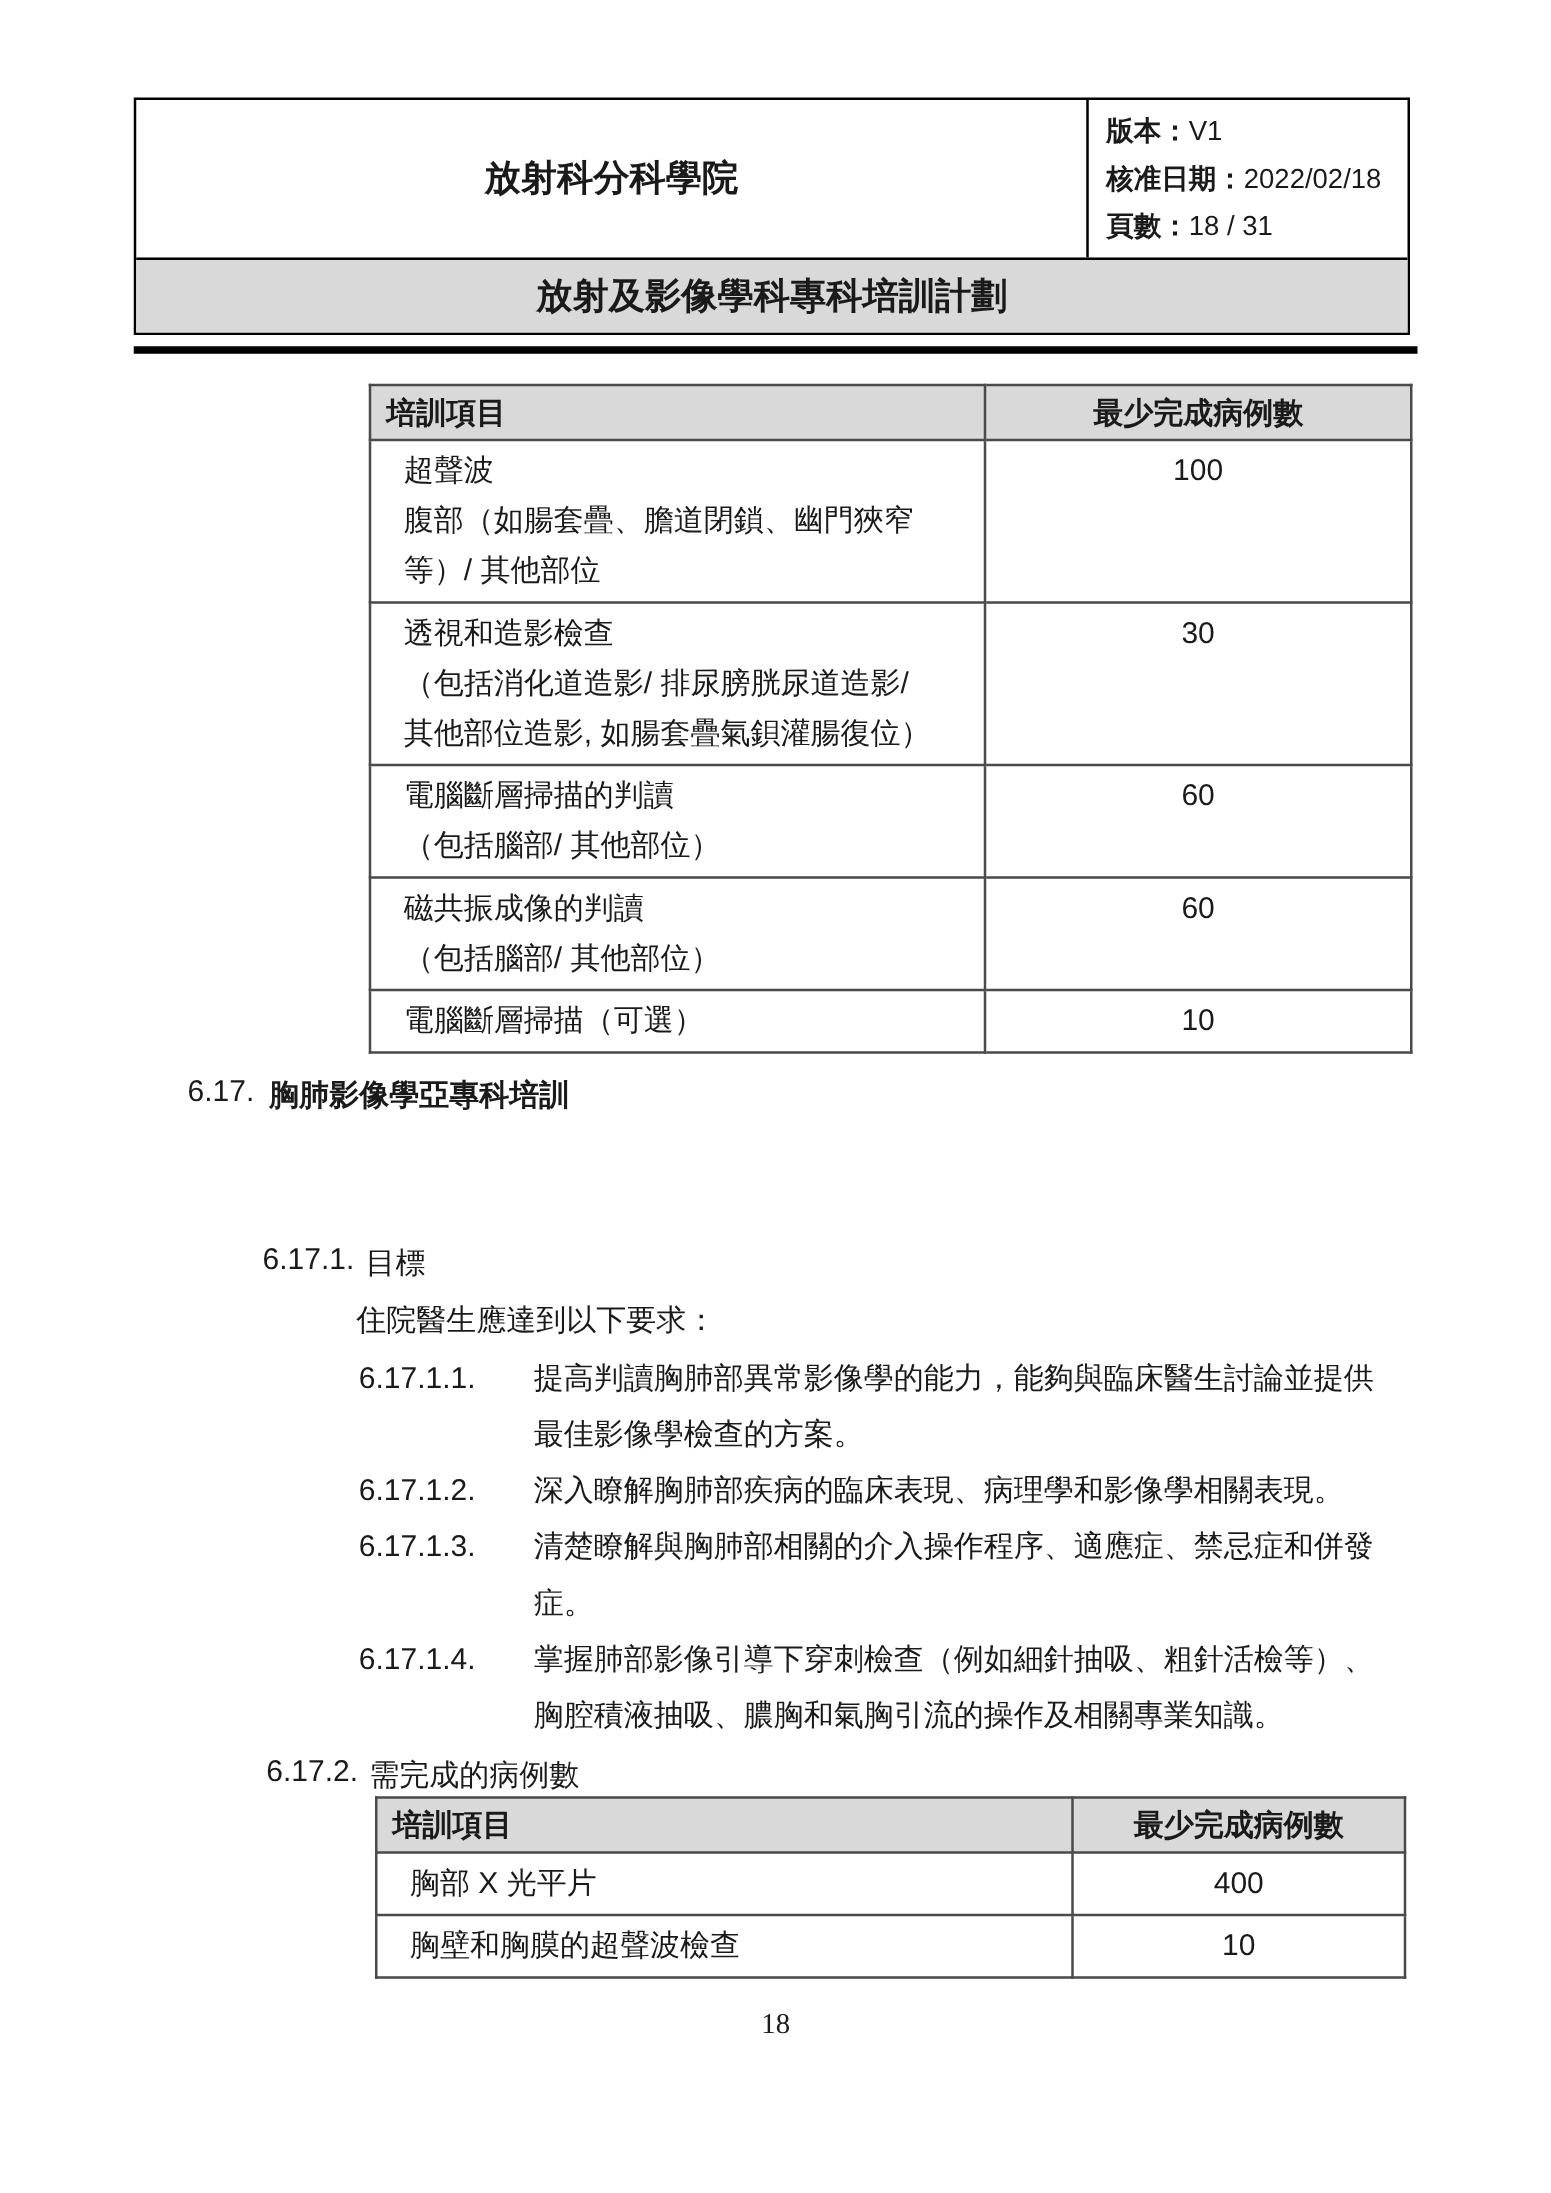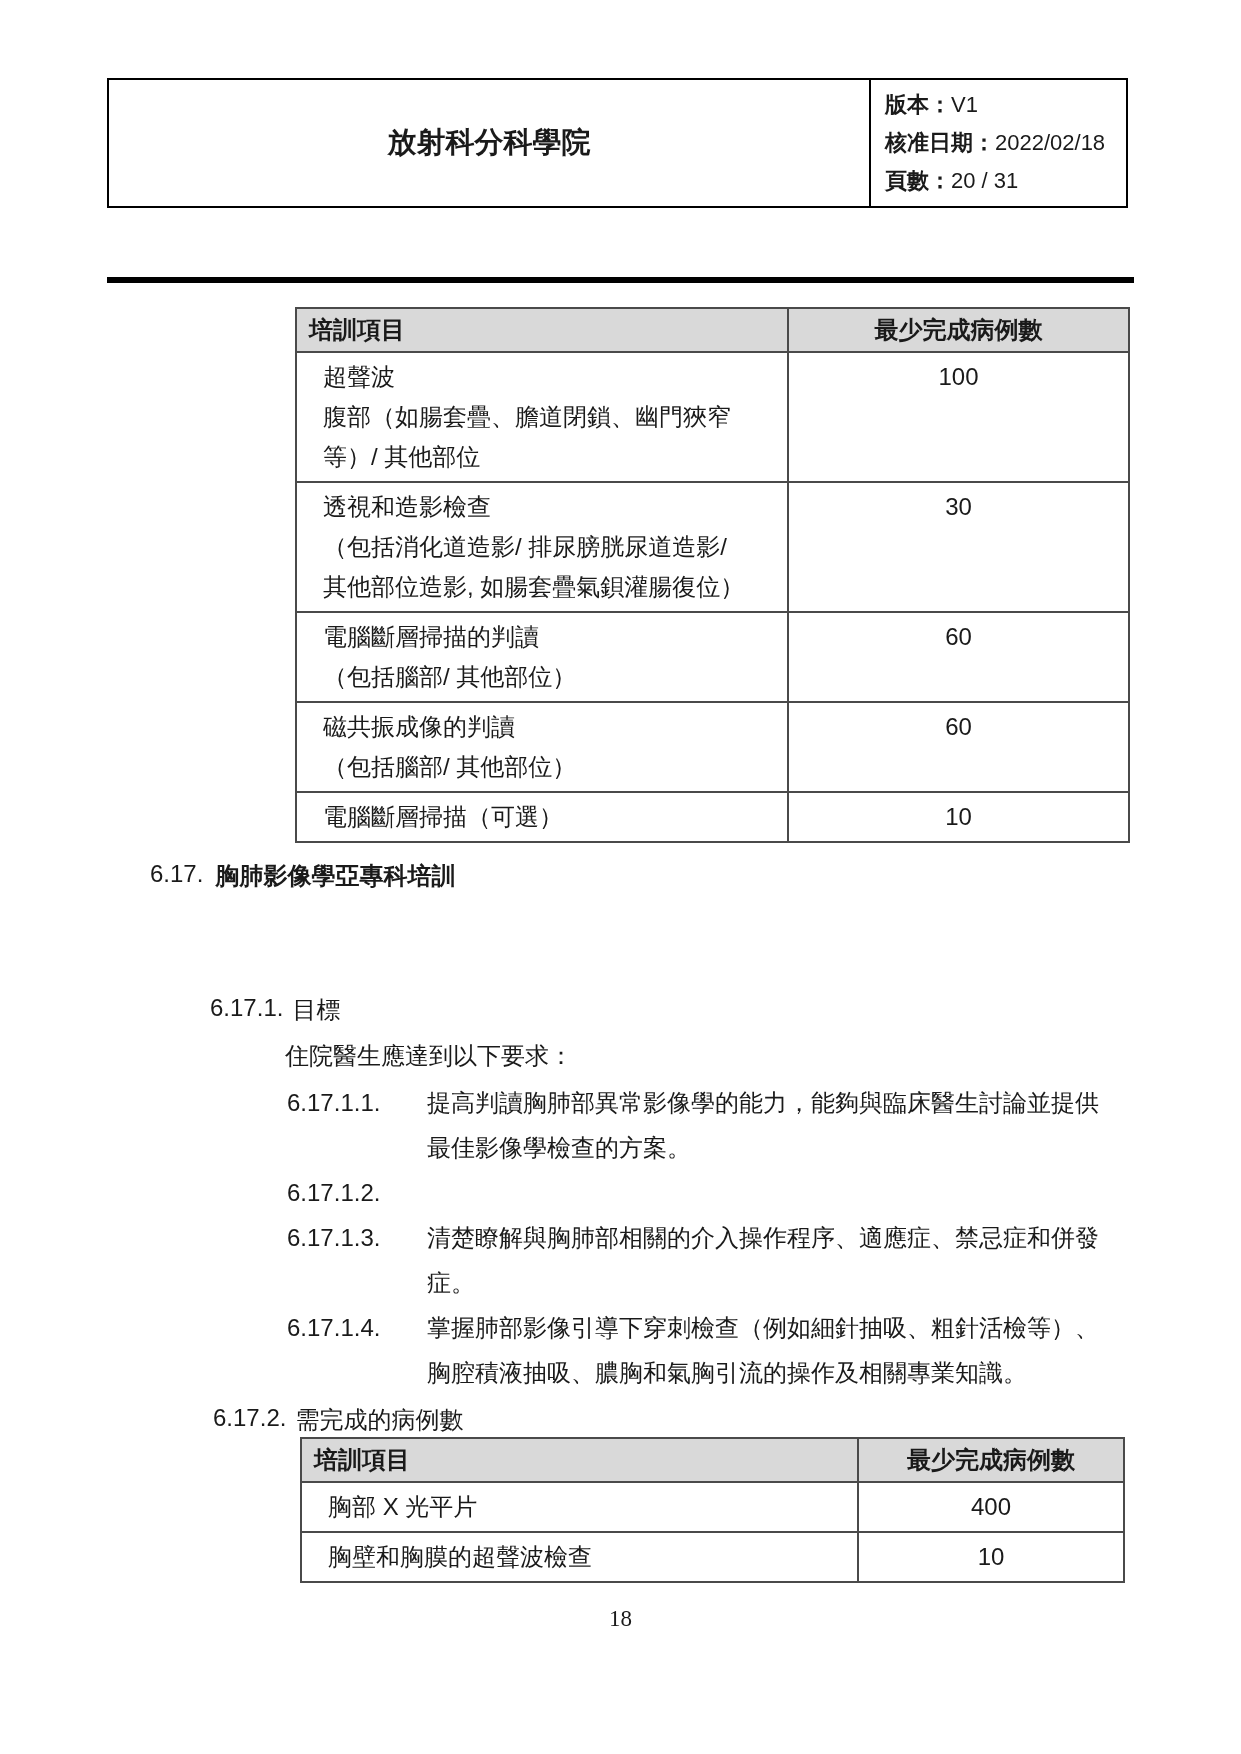--- a/index.html
+++ b/index.html
@@ -54,23 +54,24 @@
 <body>
 
 <div class="page">
 
   <div class="hdr">
     <div class="hdr-top">
       <div class="cell-dept">放射科分科學院</div>
       <div class="cell-meta">
         <div><span class="meta-label">版本：</span><span>V1</span></div>
         <div><span class="meta-label">核准日期：</span><span>2022/02/18</span></div>
-        <div><span class="meta-label">頁數：</span><span>20 / 31</span></div>
+        <div><span class="meta-label">頁數：</span><span>18 / 31</span></div>
       </div>
     </div>
+    <div class="hdr-banner">放射及影像學科專科培訓計劃</div>
   </div>
 
   <div class="rule"></div>
 
   <table class="doc t1">
     <colgroup>
         <col style="width:492px">
         <col style="width:341px">
       </colgroup>
     <tbody>
@@ -121,20 +122,21 @@
   <div class="lead">住院醫生應達到以下要求：</div>
 
   <div class="goals">
     <div class="goal">
       <span class="goal-num">6.17.1.1.</span>
       <span class="goal-text">提高判讀胸肺部異常影像學的能力，能夠與臨床醫生討論並提供
 最佳影像學檢查的方案。</span>
     </div>
     <div class="goal">
       <span class="goal-num">6.17.1.2.</span>
+      <span class="goal-text">深入瞭解胸肺部疾病的臨床表現、病理學和影像學相關表現。</span>
     </div>
     <div class="goal">
       <span class="goal-num">6.17.1.3.</span>
       <span class="goal-text">清楚瞭解與胸肺部相關的介入操作程序、適應症、禁忌症和併發
 症。</span>
     </div>
     <div class="goal">
       <span class="goal-num">6.17.1.4.</span>
       <span class="goal-text">掌握肺部影像引導下穿刺檢查（例如細針抽吸、粗針活檢等）、
 胸腔積液抽吸、膿胸和氣胸引流的操作及相關專業知識。</span>

